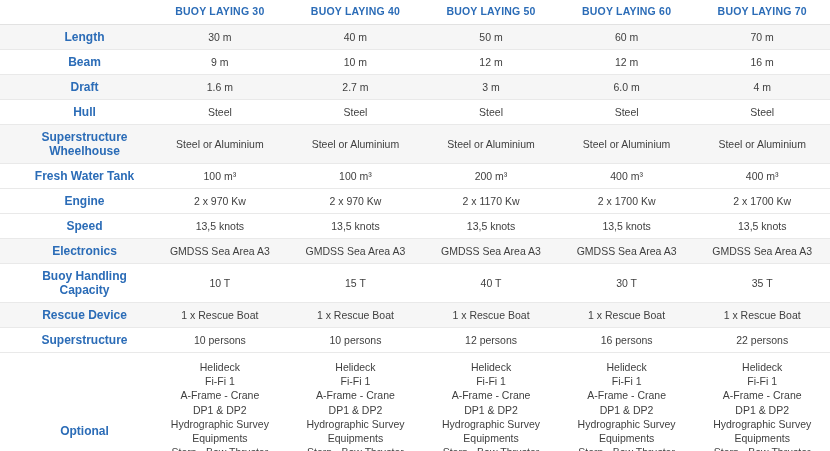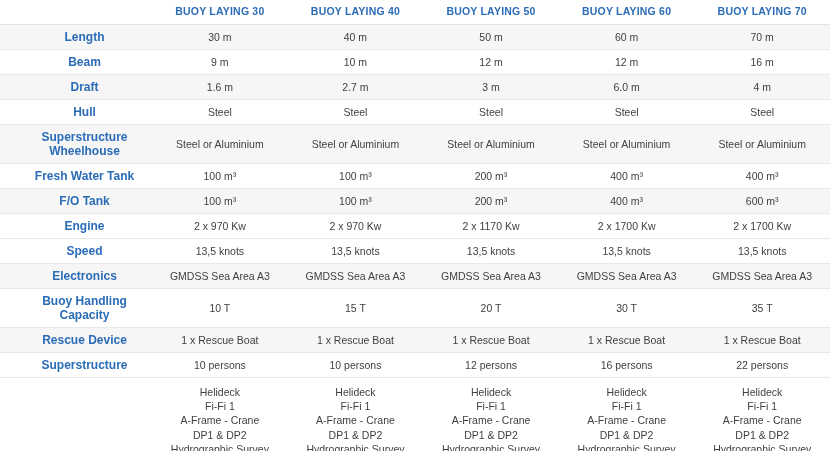--- a/index.html
+++ b/index.html
@@ -137,28 +137,20 @@
 
     <tr>
       <td class="rowlabel">Fresh Water Tank</td>
       <td>100 m³</td>
       <td>100 m³</td>
       <td>200 m³</td>
       <td>400 m³</td>
       <td>400 m³</td>
     </tr>
 
-    <tr class="shaded">
-      <td class="rowlabel">F/O Tank</td>
-      <td>100 m³</td>
-      <td>100 m³</td>
-      <td>200 m³</td>
-      <td>400 m³</td>
-      <td>600 m³</td>
-    </tr>
 
     <tr>
       <td class="rowlabel">Engine</td>
       <td>2 x 970 Kw</td>
       <td>2 x 970 Kw</td>
       <td>2 x 1170 Kw</td>
       <td>2 x 1700 Kw</td>
       <td>2 x 1700 Kw</td>
     </tr>
 
@@ -178,21 +170,21 @@
       <td>GMDSS Sea Area A3</td>
       <td>GMDSS Sea Area A3</td>
       <td>GMDSS Sea Area A3</td>
       <td>GMDSS Sea Area A3</td>
     </tr>
 
     <tr>
       <td class="rowlabel">Buoy Handling Capacity</td>
       <td>10 T</td>
       <td>15 T</td>
-      <td>20 T</td>
+      <td>40 T</td>
       <td>30 T</td>
       <td>35 T</td>
     </tr>
 
     <tr class="shaded">
       <td class="rowlabel">Rescue Device</td>
       <td>1 x Rescue Boat</td>
       <td>1 x Rescue Boat</td>
       <td>1 x Rescue Boat</td>
       <td>1 x Rescue Boat</td>

